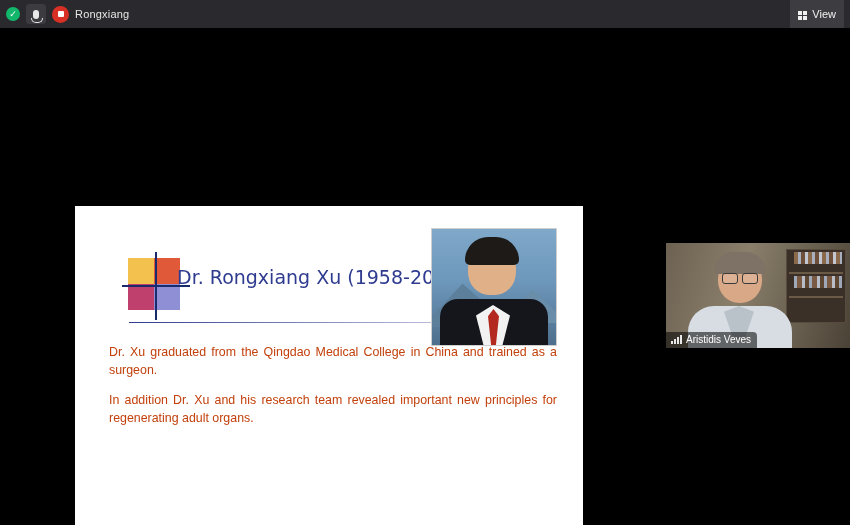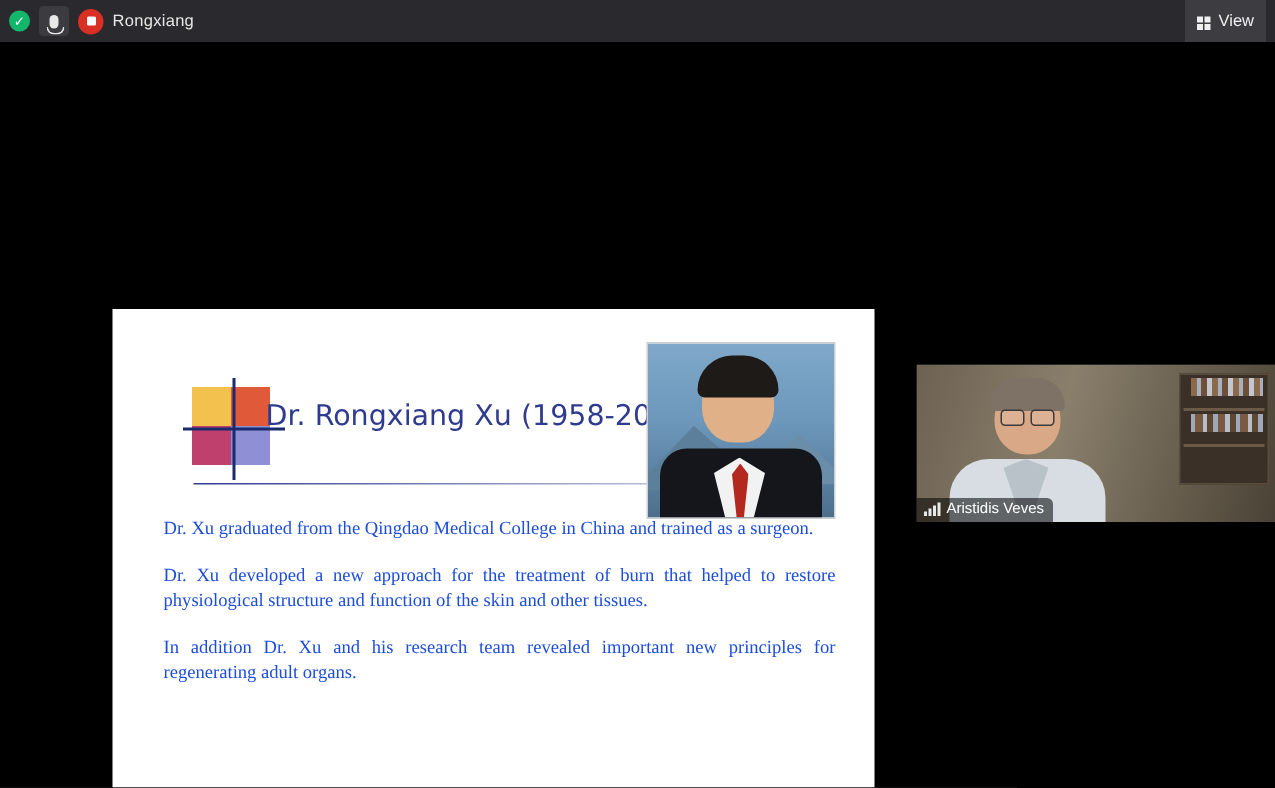--- a/index.html
+++ b/index.html
@@ -257,35 +257,34 @@
   }
 
   
   .slide-body {
     margin-top: 4px;
   }
   .slide-body p {
     margin: 0 0 13px 0;
     font-size: 12.4px;
     line-height: 1.42;
-    color: #1d4ed8;
+    color: #c2410c;
     text-align: justify;
-    font-family: Liberation Serif, serif;
+    font-family: Liberation Sans, sans-serif;
   }
 
   
   .participant {
     position: absolute;
     right: 0;
     top: 215px;
-    width: 211px;
+    width: 184px;
     height: 105px;
     background: #1d1a17;
     overflow: hidden;
-    padding-left: 28px;
   }
   .room-bg {
     position: absolute;
     inset: 0;
     background: linear-gradient(105deg, #6d6252 0%, #8a7f6b 40%, #4a4236 100%);
   }
   .shelf {
     position: absolute;
     right: 4px; top: 6px;
     width: 58px; height: 72px;
@@ -448,21 +447,20 @@
             <span class="body"></span>
             <span class="shirt"></span>
             <span class="tie"></span>
             <span class="head"></span>
             <span class="hair"></span>
           </div>
         </div>
 
         <div class="slide-body">
           <p>Dr. Xu graduated from the Qingdao Medical College in China and trained as a surgeon.</p>
-          <p>Dr. Xu developed a new approach for the treatment of burn that helped to restore physiological structure and function of the skin and other tissues.</p>
           <p>In addition Dr. Xu and his research team revealed important new principles for regenerating adult organs.</p>
         </div>
 
       </div>
     </div>
 
     <div class="drag-handle"></div>
 
     <div class="participant">
       <span class="room-bg"></span>

